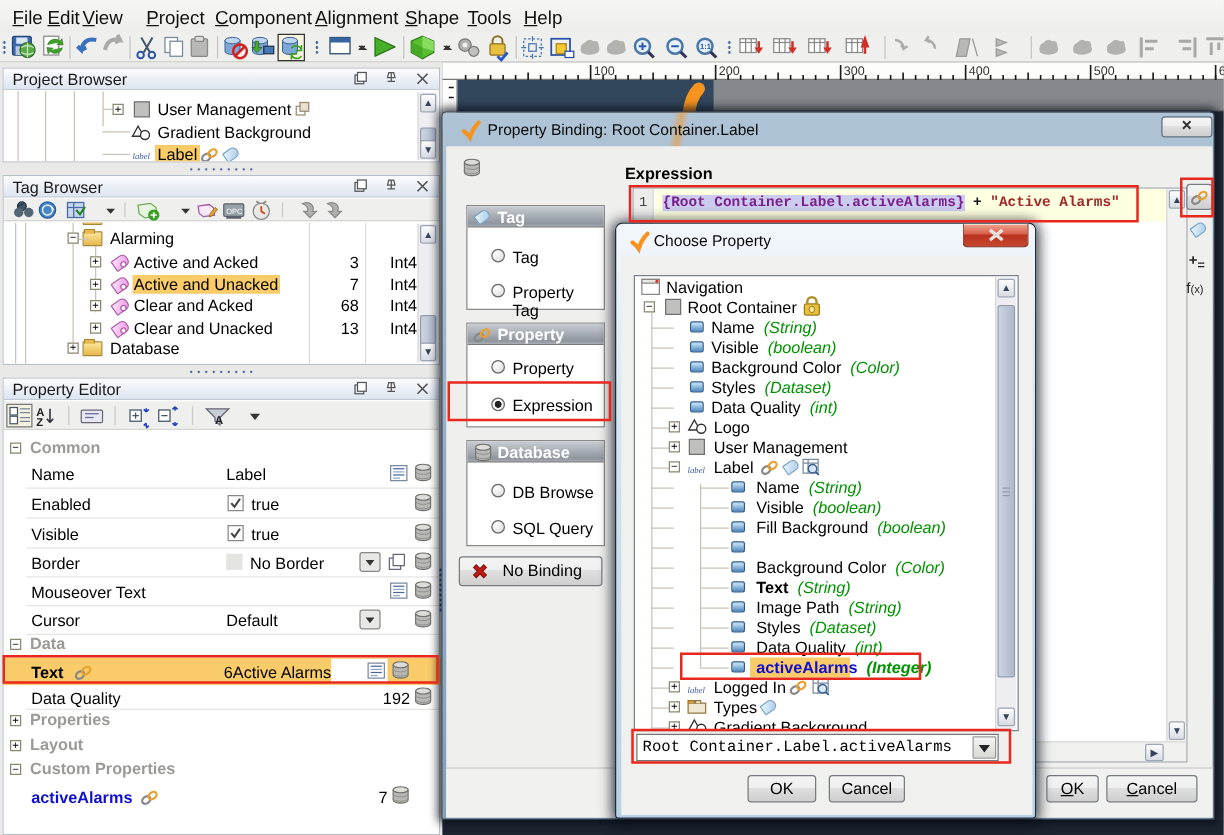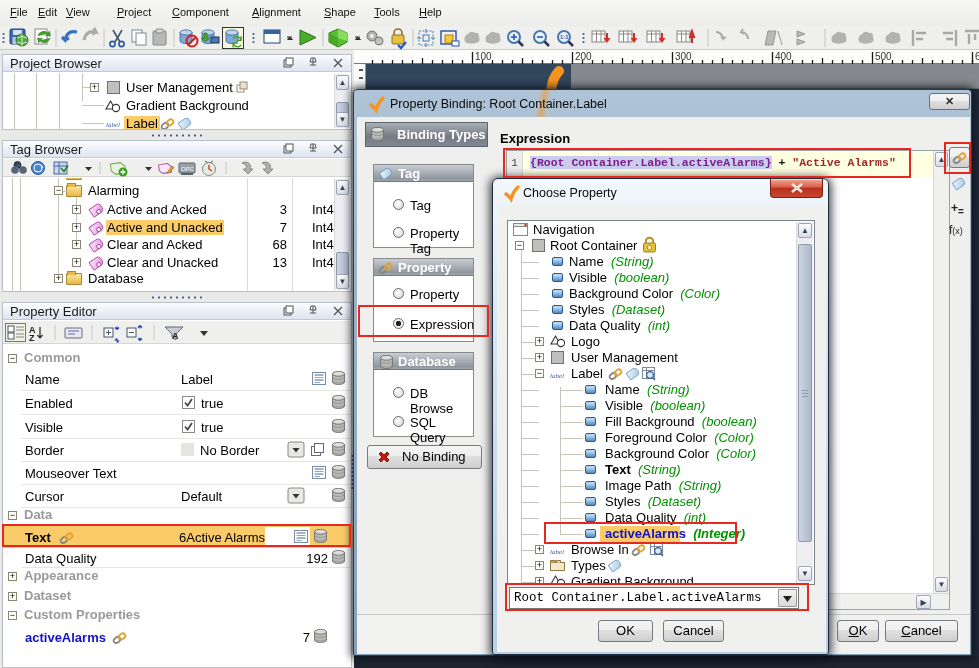--- a/index.html
+++ b/index.html
@@ -15,21 +15,21 @@
 .exp{position:absolute;width:9px;height:9px;background:#fff;border:1px solid #8B8670;font-size:9px;line-height:7px;text-align:center;color:#000}
 .folder{position:absolute;width:16px;height:12px;background:linear-gradient(#FCE79A,#E8B84C);border:1px solid #A98834;border-radius:1px}
 .folder:before{content:"";position:absolute;top:-3px;left:0;width:7px;height:3px;background:#E8B84C;border:1px solid #A98834;border-bottom:none;border-radius:1px 1px 0 0}
 .tagic{position:absolute;width:13px;height:10px;background:linear-gradient(135deg,#FBE7FA,#EE8FE4);border:1px solid #B05AAA;border-radius:1px 4px 4px 1px;transform:rotate(-35deg)}
 .tagic:before{content:"";position:absolute;right:2px;top:3.5px;width:3px;height:3px;border-radius:50%;background:#fff;border:1px solid #B05AAA}
 .bullet{position:absolute;width:11px;height:9px;background:linear-gradient(#B8D8F0 20%,#4E88C0);border:1px solid #2A5A8A;border-radius:2px}
 .chain{position:absolute;width:15px;height:12px}
 .stag{position:absolute;width:12px;height:9px;background:linear-gradient(135deg,#EAF4FC,#A8CCE8);border:1px solid #7AA4C8;border-radius:1px 4px 4px 1px;transform:rotate(-35deg)}
 .radio{position:absolute;width:11px;height:11px;border:1px solid #666;border-radius:50%;background:radial-gradient(circle at 35% 30%,#fff,#D8D8D8)}
 .rtxt{position:absolute;font-size:13px;color:#000}
-.gbox{position:absolute;left:16px;width:101px;background:#fff;border:1px solid #8A8A8A}
+.gbox{position:absolute;left:16px;width:111px;background:#fff;border:1px solid #8A8A8A}
 .ghead{position:absolute;left:0;right:0;top:0;height:17px;background:linear-gradient(#C8CDD3,#8F969E 85%,#A2A8AF);color:#fff;font-weight:bold;font-size:13px;line-height:17px;padding-left:24px;border-bottom:1px solid #777}
 .w7btn{position:absolute;background:linear-gradient(#F4F4F4,#EFEFEF 45%,#E0E0E0 46%,#CFCFCF);border:1px solid #757B80;border-radius:3px;text-align:center;font-size:13px;color:#000}
 .redbox{position:absolute;border:2px solid #E8281E;background:transparent;z-index:60}
 .typ{color:#009200;font-style:italic}
 svg{position:absolute;top:0;left:0;overflow:visible}
 </style></head>
 <body>
 <svg width="0" height="0" style="position:absolute">
 <defs>
 <g id="db2">
@@ -75,21 +75,21 @@
         <rect x="0.5" y="0.5" width="12" height="12" fill="#FDFDFD" stroke="#8A8A8A"></rect>
         <path d="M3 6.5 l2.6 3 4.4 -6.5" fill="none" stroke="#444" stroke-width="1.7"></path>
       </g>
 <g id="combtn">
         <rect x="0" y="0" width="16" height="15" rx="2" fill="#E8E8E6" stroke="#888"></rect>
         <path d="M4.5 6 h7 l-3.5 4.5 z" fill="#333"></path>
       </g>
 </defs>
 </svg>
 
-<div class="abs" id="menubar" style="left:0;top:0;width:979px;height:30px;background:linear-gradient(#F6F6F4,#ECECE9);border-bottom:1px solid #D9D9D6;font-size:11px;color:#111">
+<div class="abs" id="menubar" style="left:0;top:0;width:979px;height:30px;background:linear-gradient(#F6F6F4,#ECECE9);border-bottom:1px solid #D9D9D6;font-size:15px;color:#111">
 <span class="abs" style="left:10px;top:6px"><u>F</u>ile</span>
 <span class="abs" style="left:38px;top:6px"><u>E</u>dit</span>
 <span class="abs" style="left:66px;top:6px"><u>V</u>iew</span>
 <span class="abs" style="left:117px;top:6px"><u>P</u>roject</span>
 <span class="abs" style="left:172px;top:6px"><u>C</u>omponent</span>
 <span class="abs" style="left:252px;top:6px"><u>A</u>lignment</span>
 <span class="abs" style="left:324px;top:6px"><u>S</u>hape</span>
 <span class="abs" style="left:374px;top:6px"><u>T</u>ools</span>
 <span class="abs" style="left:419px;top:6px"><u>H</u>elp</span>
 </div>
@@ -469,23 +469,23 @@
           </svg>
         </div>
   <div class="abs" style="left:18px;top:204px;width:330px;height:20px;border-bottom:1px solid #E6E6E4">
           <span class="abs" style="left:4px;top:3px">Data Quality</span>
           <span class="abs" style="left:250px;top:3px;width:57px;text-align:right">192</span>
           <svg class="abs" style="left:311px;top:2px" width="13" height="15">
             <use href="#db2"></use>
           </svg>
         </div>
   <div class="exp" style="left:5px;top:228px">+</div>
-        <span class="abs" style="left:21px;top:224px;font-weight:bold;color:#9A9A98">Appearance</span>
+        <span class="abs" style="left:21px;top:224px;font-weight:bold;color:#9A9A98">Properties</span>
   <div class="exp" style="left:5px;top:248px">+</div>
-        <span class="abs" style="left:21px;top:244px;font-weight:bold;color:#9A9A98">Dataset</span>
+        <span class="abs" style="left:21px;top:244px;font-weight:bold;color:#9A9A98">Layout</span>
   <div class="exp" style="left:5px;top:267px">−</div>
         <span class="abs" style="left:21px;top:263px;font-weight:bold;color:#9A9A98">Custom Properties</span>
   <div class="abs" style="left:0px;top:282px;width:350px;height:22px">
           <span class="abs" style="left:22px;top:4px;font-weight:bold;color:#1010CC">activeAlarms</span>
           <svg class="chain" style="left:110px;top:6px" width="15" height="12">
             <use href="#chn2"></use>
           </svg>
           <span class="abs" style="left:250px;top:4px;width:57px;text-align:right">7</span>
           <svg class="abs" style="left:311px;top:3px" width="13" height="15">
             <use href="#db2"></use>
@@ -526,21 +526,20 @@
 
 <div class="abs" id="binddlg" style="left:353px;top:89px;width:619px;height:567px;z-index:10;border:1px solid #2E3A48;border-radius:4px 4px 2px 2px;background:linear-gradient(#AFC4D6,#95AFC6 45%,#85A1BA);box-shadow:0 0 8px 2px rgba(8,12,22,0.8)">
  <div class="abs" style="left:181px;top:0;width:16px;height:28px;background:linear-gradient(100deg,transparent 20%,rgba(247,148,32,0.55) 50%,transparent 80%)"></div>
  <svg class="abs" style="left:14px;top:6px" width="17" height="16">
       <path d="M3 9 Q6 11 8 14 Q10 7 15 2" stroke="#F79420" stroke-width="3.4" fill="none" stroke-linecap="round"></path>
     </svg>
  <span class="abs" style="left:36px;top:7px;font-size:12.5px;color:#0A0A0A">Property Binding: Root Container.Label</span>
  <div class="w7btn" style="left:575px;top:3px;width:41px;height:17px;border-color:#66727E;border-radius:3px;font-size:11px;font-weight:bold;line-height:15px;color:#333">✕</div>
  <div class="abs" style="left:3px;top:27px;width:613px;height:537px;background:#EFEFEE;border-radius:1px">
 
-  <div class="abs" style="left:8px;top:5px;width:123px;height:25px;background:linear-gradient(#A9AFB7,#757B83 60%,#838993);border:1px solid #5E646C;color:#fff;font-weight:bold;font-size:13px;line-height:23px;padding-left:31px">Binding Types</div>
   <svg class="abs" style="left:14px;top:10px" width="13" height="15">
         <use href="#db2"></use>
       </svg>
   <div class="gbox" style="top:47px;height:84px">
    <div class="ghead">Tag</div>
         <div class="stag" style="left:6px;top:4px"></div>
    <div class="radio" style="left:19px;top:34px"></div>
         <span class="rtxt" style="left:36px;top:33px">Tag</span>
    <div class="radio" style="left:19px;top:62px"></div>
         <span class="rtxt" style="left:36px;top:61px">Property Tag</span>
@@ -722,23 +721,20 @@
       </div>
       <div class="bullet" style="left:77px;top:180px"></div>
       <div class="abs" style="left:0;top:177px;width:287px;height:16px;line-height:16px">
         <span class="abs" style="left:97px;">Visible&nbsp;&nbsp;<span class="typ" style="font-weight:normal">(boolean)</span></span>
       </div>
       <div class="bullet" style="left:77px;top:196px"></div>
       <div class="abs" style="left:0;top:193px;width:287px;height:16px;line-height:16px">
         <span class="abs" style="left:97px;">Fill Background&nbsp;&nbsp;<span class="typ" style="font-weight:normal">(boolean)</span></span>
       </div>
       <div class="bullet" style="left:77px;top:212px"></div>
-      <div class="abs" style="left:0;top:209px;width:287px;height:16px;line-height:16px">
-        <span class="abs" style="left:97px;">Foreground Color&nbsp;&nbsp;<span class="typ" style="font-weight:normal">(Color)</span></span>
-      </div>
       <div class="bullet" style="left:77px;top:228px"></div>
       <div class="abs" style="left:0;top:225px;width:287px;height:16px;line-height:16px">
         <span class="abs" style="left:97px;">Background Color&nbsp;&nbsp;<span class="typ" style="font-weight:normal">(Color)</span></span>
       </div>
       <div class="bullet" style="left:77px;top:244px"></div>
       <div class="abs" style="left:0;top:241px;width:287px;height:16px;line-height:16px">
         <span class="abs" style="left:97px;font-weight:bold">Text&nbsp;&nbsp;<span class="typ" style="font-weight:normal">(String)</span></span>
       </div>
       <div class="bullet" style="left:77px;top:260px"></div>
       <div class="abs" style="left:0;top:257px;width:287px;height:16px;line-height:16px">
@@ -755,21 +751,21 @@
       <div class="bullet" style="left:77px;top:308px"></div>
       <div class="abs" style="left:0;top:305px;width:287px;height:16px;line-height:16px">
         <span class="abs" style="left:92px;top:0;width:80px;height:16px;background:#FACB69"></span>
         <span class="abs" style="left:97px;font-weight:bold;color:#1010CC">activeAlarms&nbsp;&nbsp;<span class="typ" style="font-weight:bold;color:#009200">(Integer)</span></span>
       </div>
       <div class="exp" style="left:27px;top:324px">+</div>
       <svg class="abs" style="left:41px;top:325px" width="16" height="10">
         <use href="#labelic"></use>
       </svg>
       <div class="abs" style="left:0;top:321px;width:287px;height:16px;line-height:16px">
-        <span class="abs" style="left:63px">Browse In</span>
+        <span class="abs" style="left:63px">Logged In</span>
       </div>
       <svg class="chain" style="left:124px;top:323px" width="15" height="12">
         <use href="#chn2"></use>
       </svg>
       <svg class="abs" style="left:142px;top:322px" width="14" height="14">
         <use href="#maggrid"></use>
       </svg>
       <div class="exp" style="left:27px;top:340px">+</div>
       <svg class="abs" style="left:42px;top:338px" width="15" height="12">
         <rect x="0.5" y="3.5" width="14" height="8" fill="#F0E8D0" stroke="#907840"></rect>

